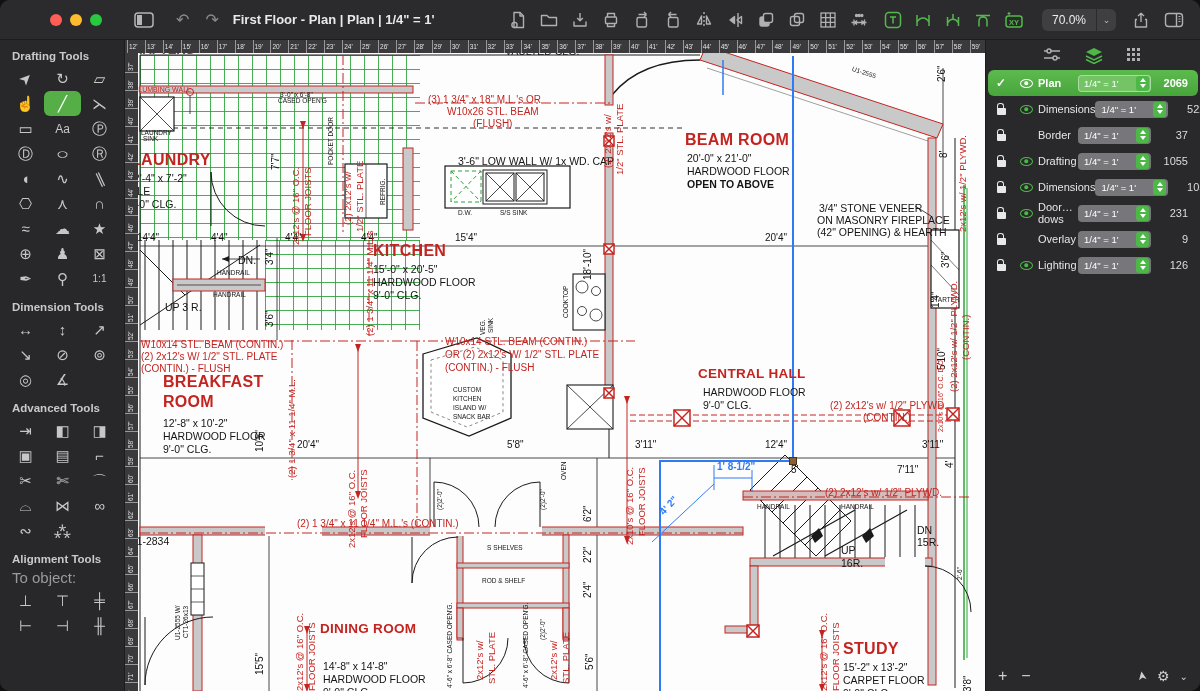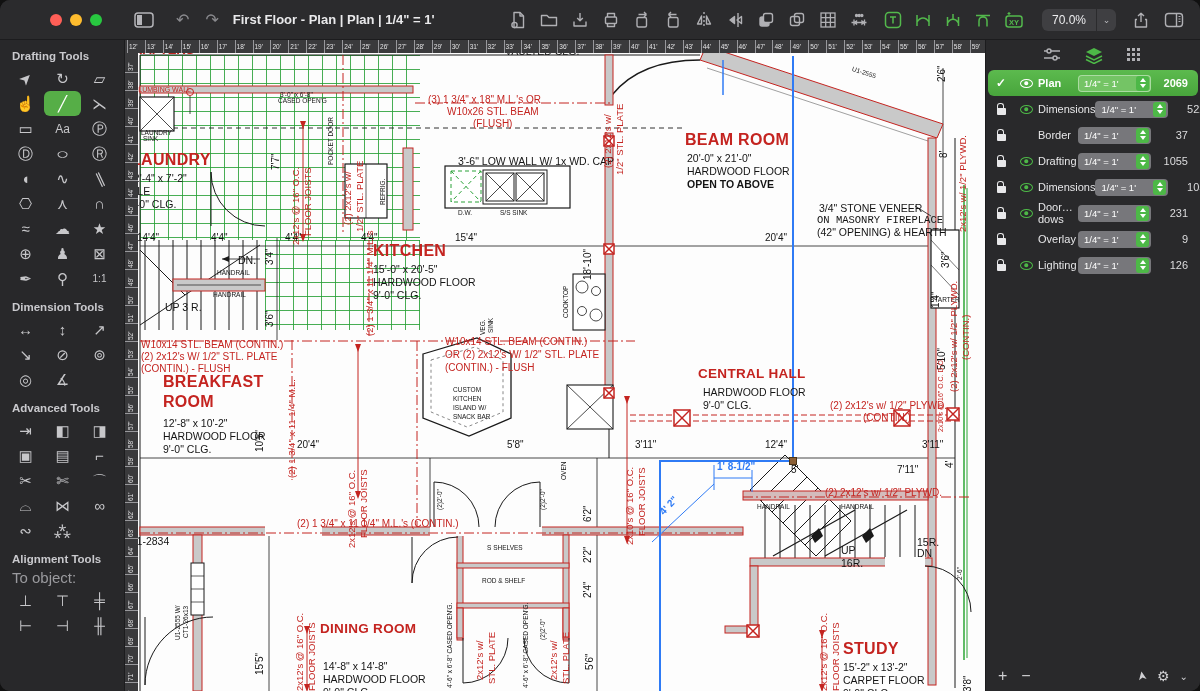--- a/index.html
+++ b/index.html
@@ -630,21 +630,21 @@
           <div class="lbl info" style="left: 198px; top: 621px;">14'-8" x 14'-8"</div>
           <div class="lbl info" style="left: 198px; top: 634px;">HARDWOOD FLOOR</div>
           <div class="lbl info" style="left: 198px; top: 647px;">9'-0" CLG.</div>
           <div class="lbl room" style="left: 718px; top: 601px;">STUDY</div>
           <div class="lbl info" style="left: 718px; top: 622px;">15'-2" x 13'-2"</div>
           <div class="lbl info" style="left: 718px; top: 635px;">CARPET FLOOR</div>
           <div class="lbl info" style="left: 718px; top: 648px;">9'-0" CLG.</div>
           <div class="lbl info" style="left: 380px; top: 6px;">VAULTED CLG.</div>
           <div class="lbl info" style="left: 333px; top: 116px;">3'-6" LOW WALL W/ 1x WD. CAP</div>
           <div class="lbl info" style="left: 694px; top: 163px;">3/4" STONE VENEER</div>
-          <div class="lbl info" style="left: 692px; top: 175px; font-family: Liberation Mono, monospace;">ON MASONRY FIREPLACE</div>
+          <div class="lbl info" style="left: 692px; top: 175px;">ON MASONRY FIREPLACE</div>
           <div class="lbl info" style="left: 692px; top: 187px;">(42" OPENING) &amp; HEARTH</div>
           <div class="lbl tinyred" style="left: 2px; top: 46px;">S PLUMBING WALL</div>
           <div class="lbl note" style="left: 303px; top: 55px;">(3) 1 3/4" x 18" M.L.'s OR</div>
           <div class="lbl note" style="left: 322px; top: 67px;">W10x26 STL. BEAM</div>
           <div class="lbl note" style="left: 348px; top: 79px;">(FLUSH)</div>
           <div class="lbl note" style="left: 320px; top: 297px;">W10x14 STL. BEAM (CONTIN.)</div>
           <div class="lbl note" style="left: 320px; top: 310px;">OR (2) 2x12's W/ 1/2" STL. PLATE</div>
           <div class="lbl note" style="left: 320px; top: 323px;">(CONTIN.) - FLUSH</div>
           <div class="lbl note" style="left: 16px; top: 300px;">W10x14 STL. BEAM (CONTIN.)</div>
           <div class="lbl note" style="left: 16px; top: 312px;">(2) 2x12's W/ 1/2" STL. PLATE</div>
@@ -681,21 +681,21 @@
           <div class="lbl dim" style="left: 816px; top: 228px; transform: rotate(-90deg);">3'6"</div>
           <div class="lbl dim" style="left: 806px; top: 268px; transform: rotate(-90deg);">1'4"</div>
           <div class="lbl dim" style="left: 812px; top: 330px; transform: rotate(-90deg);">5'10"</div>
           <div class="lbl dim" style="left: 820px; top: 428px; transform: rotate(-90deg);">4'</div>
           <div class="lbl dim" style="left: 838px; top: 652px; transform: rotate(-90deg);">3'8"</div>
           <div class="lbl tiny" style="left: 832px; top: 540px; transform: rotate(-90deg);">2'-6"</div>
           <div class="lbl info" style="left: 113px; top: 215px;">DN.</div>
           <div class="lbl info" style="left: 40px; top: 262px;">UP 3 R.</div>
           <div class="lbl info" style="left: 716px; top: 505px;">UP</div>
           <div class="lbl info" style="left: 716px; top: 518px;">16R.</div>
-          <div class="lbl info" style="left: 792px; top: 508px;">DN</div>
+          <div class="lbl info" style="left: 792px; top: 485px;">DN</div>
           <div class="lbl info" style="left: 792px; top: 497px;">15R.</div>
           <div class="lbl info" style="left: 4px; top: 496px;">U1-2834</div>
           <div class="lbl tiny" style="left: 362px; top: 505px;">S SHELVES</div>
           <div class="lbl tiny" style="left: 357px; top: 538px;">ROD &amp; SHELF</div>
           <div class="lbl tiny" style="left: 92px; top: 230px;">HANDRAIL</div>
           <div class="lbl tiny" style="left: 88px; top: 252px;">HANDRAIL</div>
           <div class="lbl tiny" style="left: 632px; top: 464px;">HANDRAIL</div>
           <div class="lbl tiny" style="left: 716px; top: 464px;">HANDRAIL</div>
           <div class="lbl tiny" style="left: 16px; top: 90px;">LAUNDRY</div>
           <div class="lbl tiny" style="left: 18px; top: 96px;">SINK</div>

